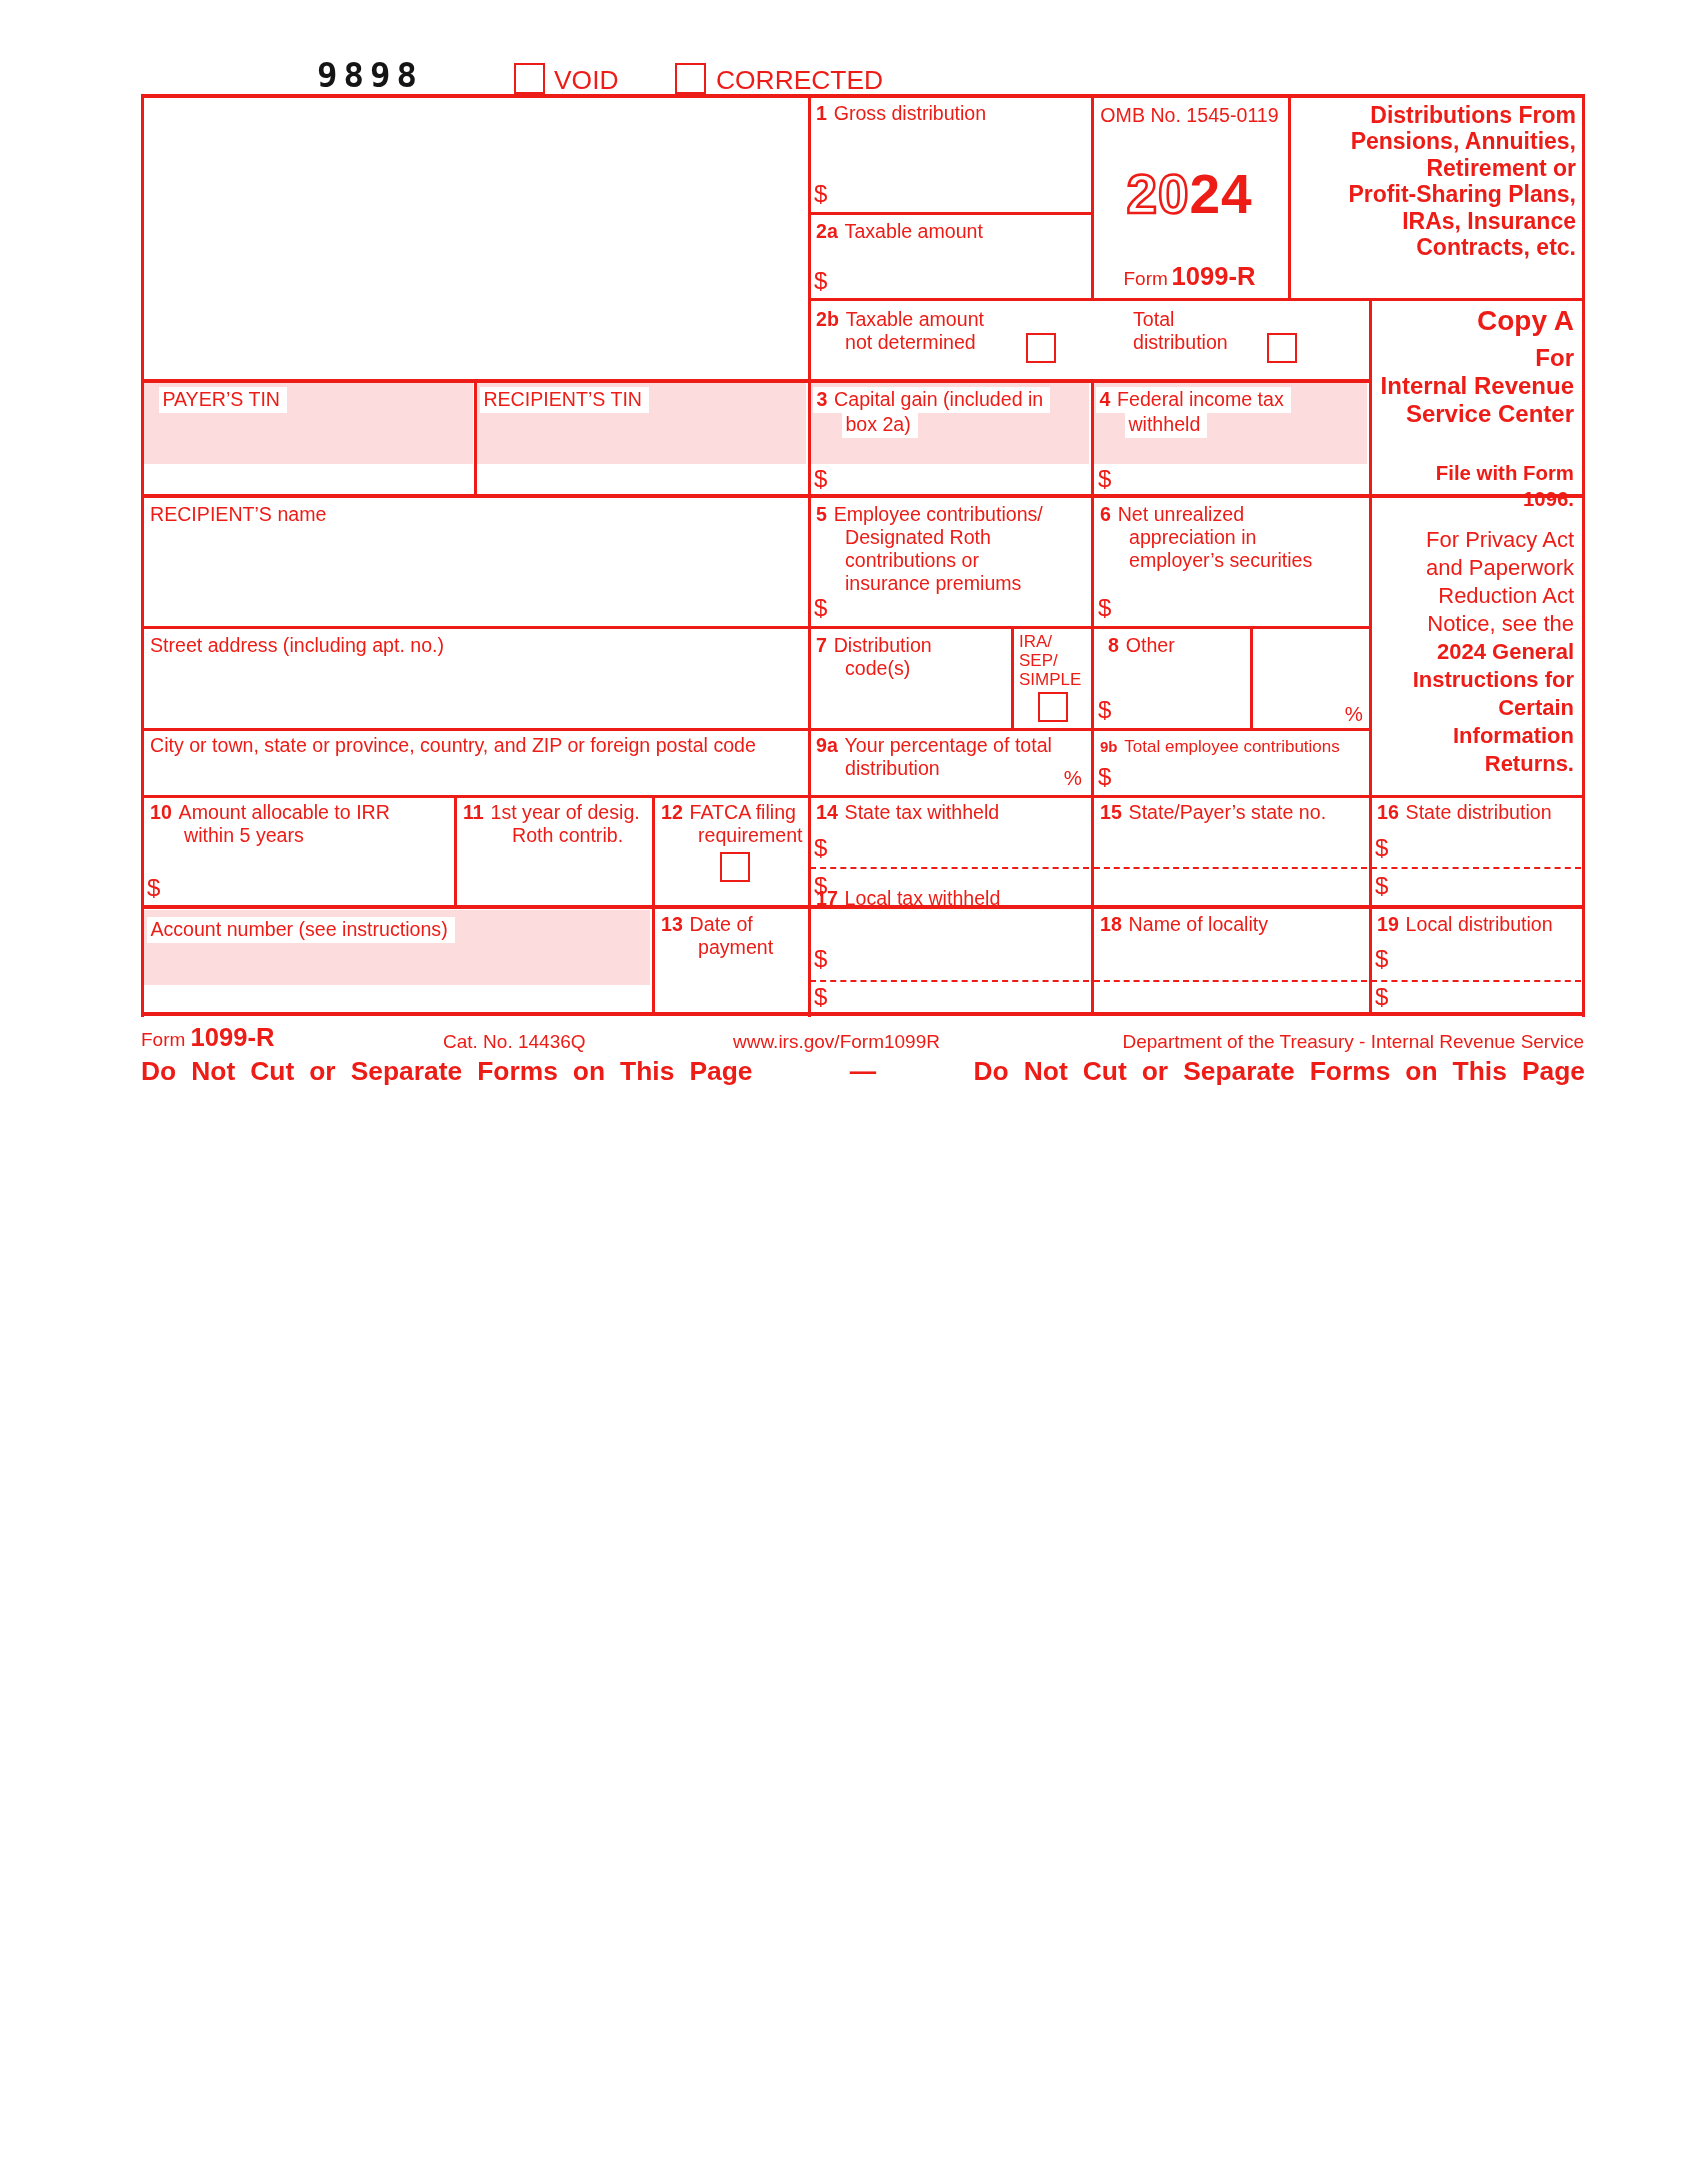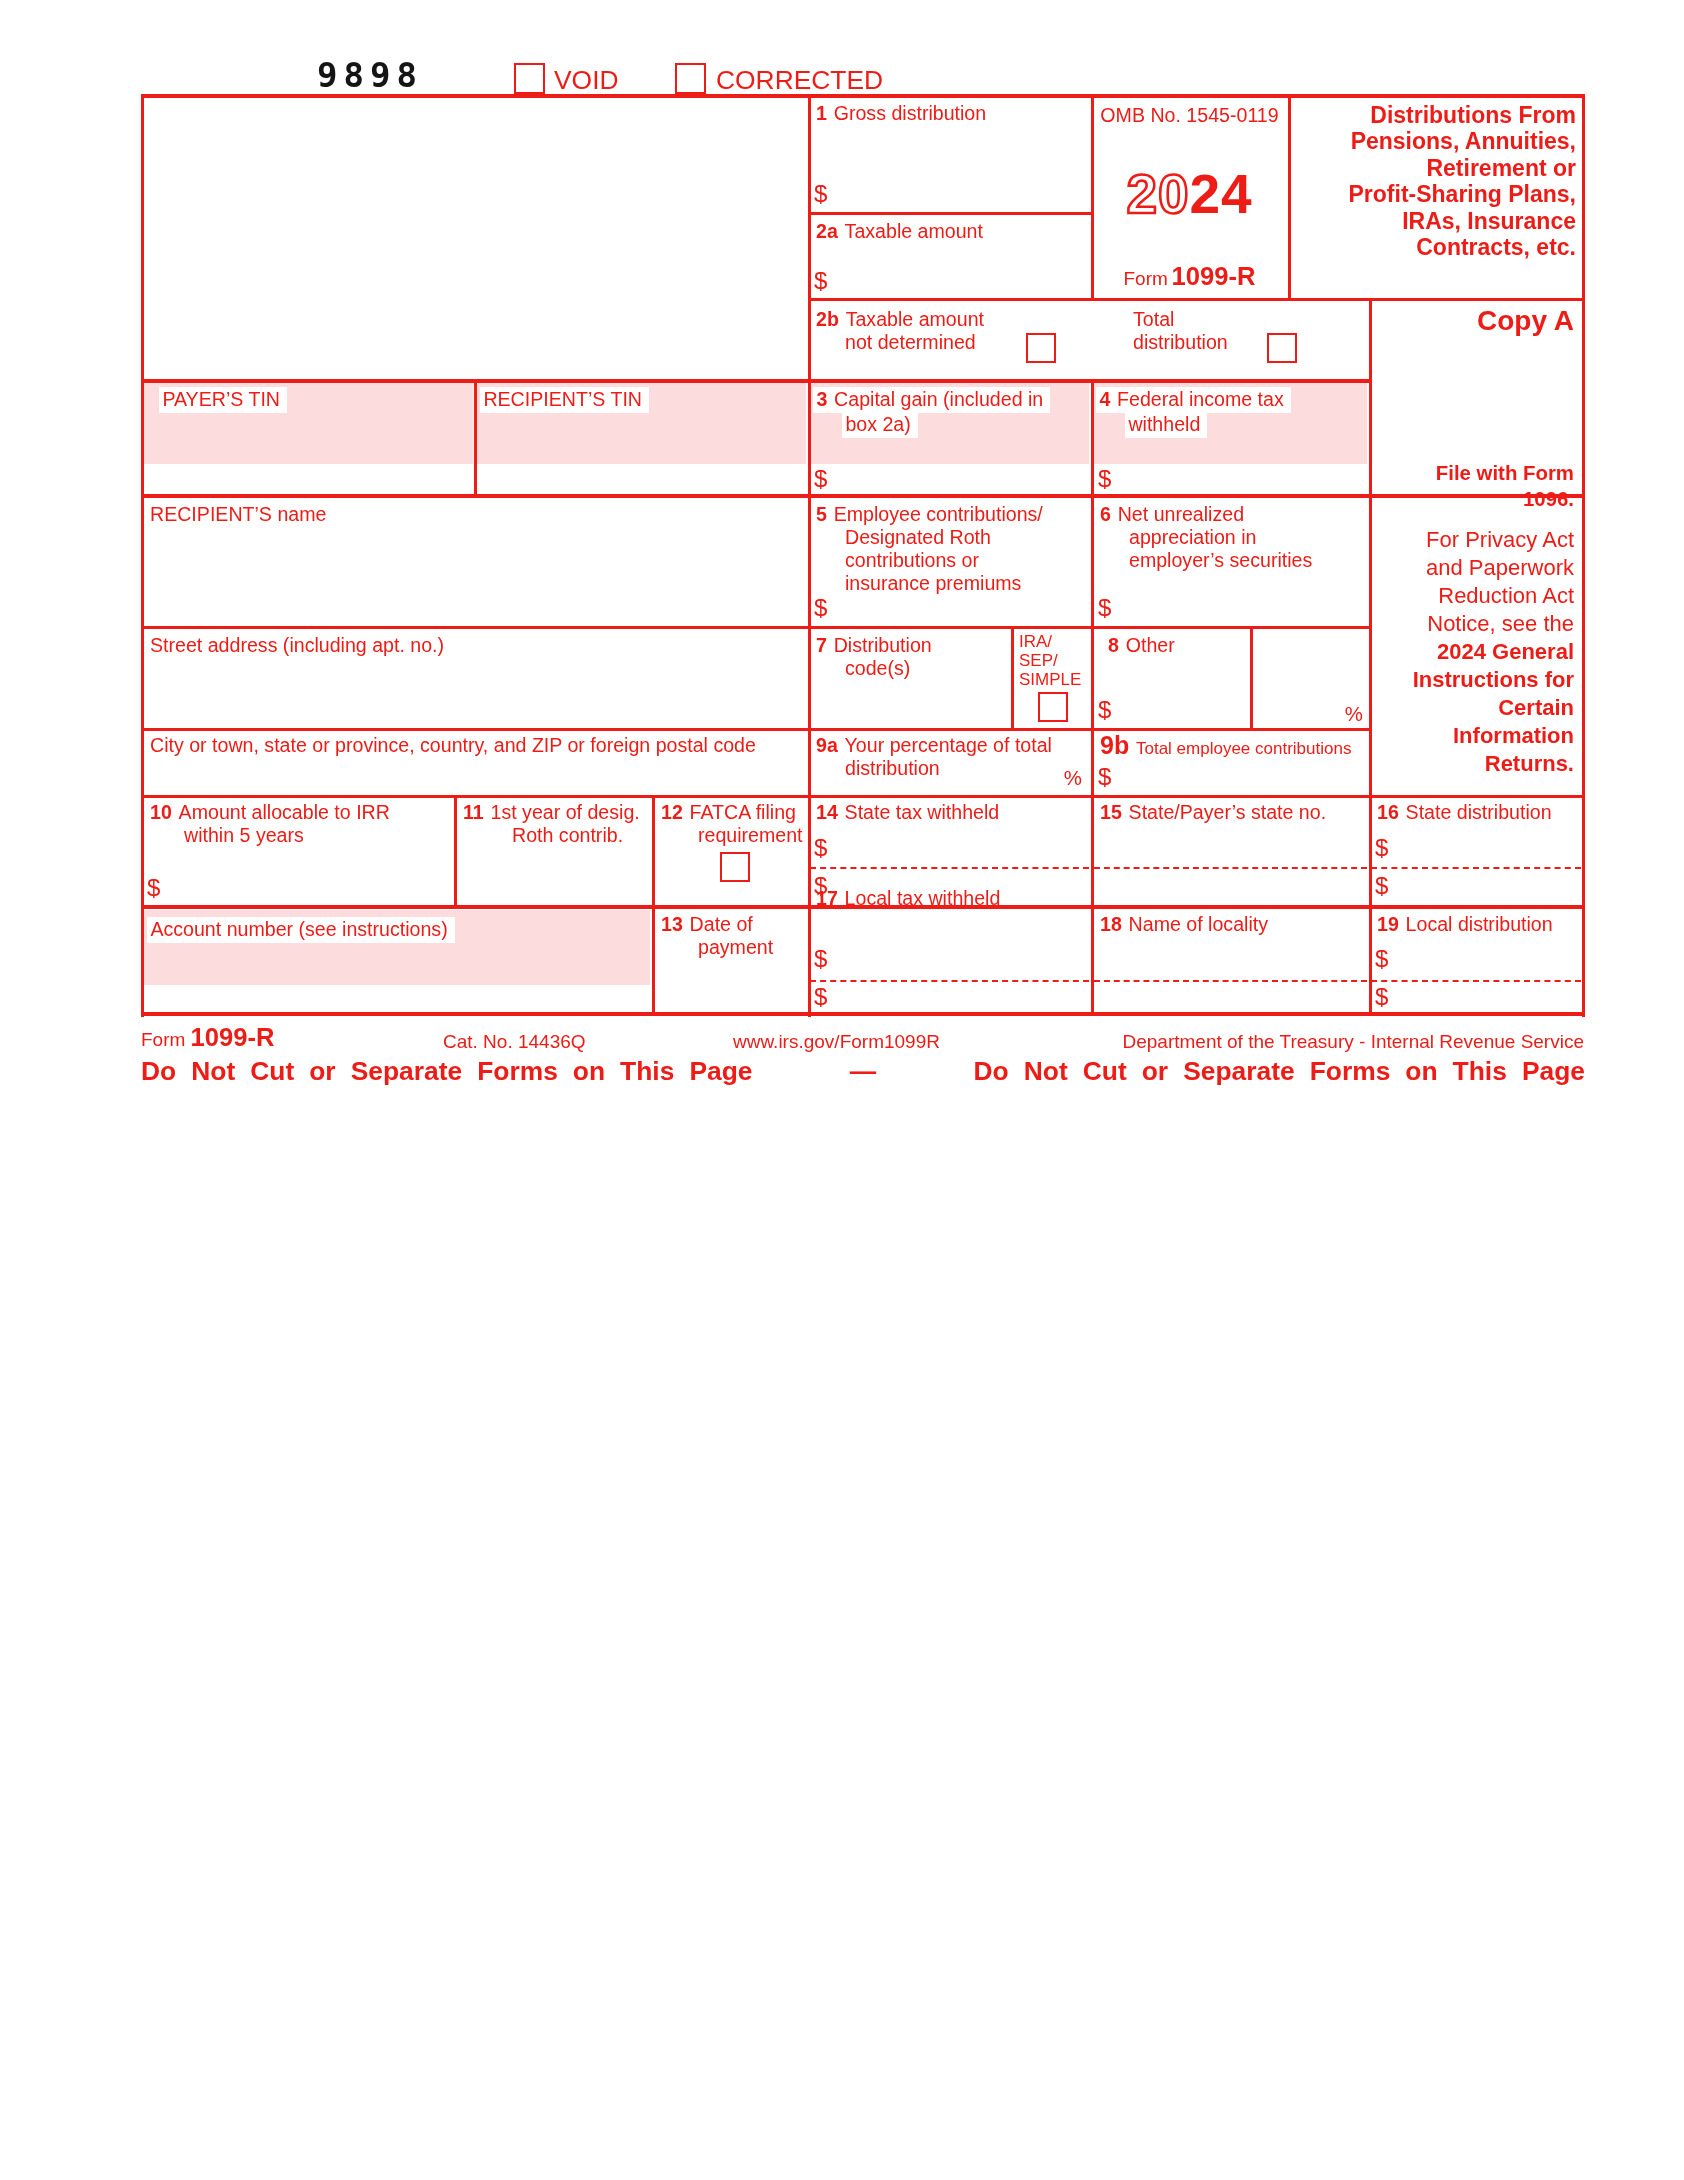--- a/index.html
+++ b/index.html
@@ -112,20 +112,25 @@
     <div class="ind"><span>not determined</span></div>
   </div>
   <div class="cb" style="left:1026px;top:333px;width:25.6px;height:25.6px;"></div>
   <div class="lbl" style="left:1133px;top:308px;">
     <div><span>Total</span></div>
     <div><span>distribution</span></div>
   </div>
   <div class="cb" style="left:1267px;top:333px;width:25.6px;height:25.6px;"></div>
 
   <div class="hdr-right" style="left:1380px;top:305px;width:194px;font-size:28px;line-height:31px;">Copy A</div>
+  <div class="hdr-right" style="left:1380px;top:344px;width:194px;font-size:24px;line-height:28px;">
+    <div>For</div>
+    <div>Internal Revenue</div>
+    <div>Service Center</div>
+  </div>
   <div class="hdr-right" style="left:1380px;top:460px;width:194px;font-size:20.4px;">File with Form 1096.</div>
 
   <div class="lbl" style="left:147px;top:387px;padding-left:12px;">
     <span class="chip">PAYER’S TIN</span>
   </div>
   <div class="lbl" style="left:480px;top:387px;">
     <span class="chip">RECIPIENT’S TIN</span>
   </div>
 
   <div class="lbl" style="left:813px;top:387px;">
@@ -190,21 +195,21 @@
 
   <div class="lbl" style="left:150px;top:734px;">City or town, state or province, country, and ZIP or foreign postal code</div>
 
   <div class="lbl" style="left:816px;top:734px;">
     <div><span class="num">9a</span><span>Your percentage of total</span></div>
     <div class="ind"><span>distribution</span></div>
   </div>
   <div class="pct" style="left:1048px;top:768px;width:34px;text-align:right;">%</div>
 
   <div class="lbl" style="left:1100px;top:734px;">
-    <span class="num" style="font-size:25px;">9b</span><span class="small">Total employee contributions</span>
+    <span class="num" style="font-size:15px;">9b</span><span class="small">Total employee contributions</span>
   </div>
   <div class="money" style="left:1098px;top:765px;">$</div>
 
   <div class="lbl" style="left:150px;top:801px;">
     <div><span class="num">10</span><span>Amount allocable to IRR</span></div>
     <div style="margin-left:34px;"><span>within 5 years</span></div>
   </div>
   <div class="money" style="left:147px;top:876px;">$</div>
 
   <div class="lbl" style="left:463px;top:801px;">

